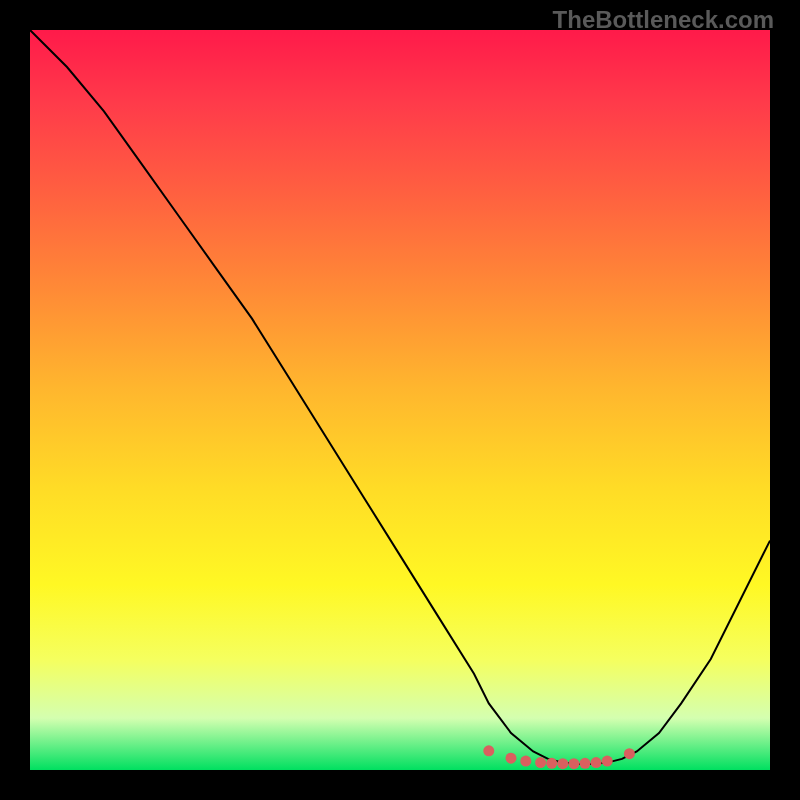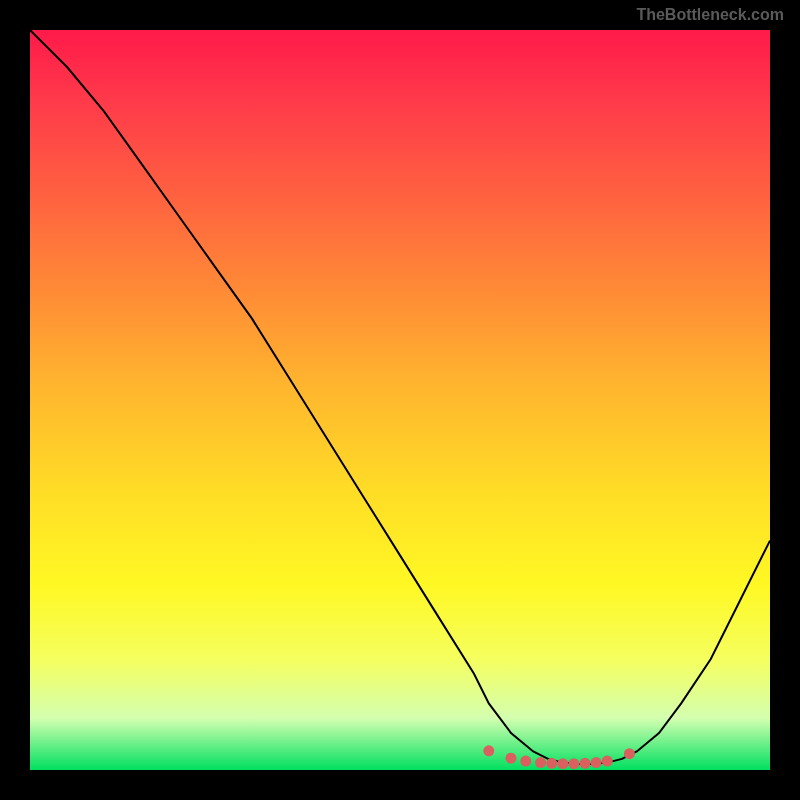--- a/index.html
+++ b/index.html
@@ -1,23 +1,23 @@
 <!DOCTYPE html>
 <html><head>
 <meta charset="utf-8">
 <style>
   * { margin: 0; padding: 0; box-sizing: border-box; }
   html, body { width: 800px; height: 800px; overflow: hidden; }
   body { background: #000; position: relative; font-family: Arial, sans-serif; }
   .watermark {
     position: absolute;
     top: 6px;
-    right: 16px;
+    right: 26px;
     color: #5a5a5a;
-    font-size: 16px;
+    font-size: 24px;
     font-weight: bold;
     z-index: 10;
   }
   .plot-area {
     position: absolute;
     left: 30px;
     top: 30px;
     width: 740px;
     height: 740px;
     background: linear-gradient(to bottom,

